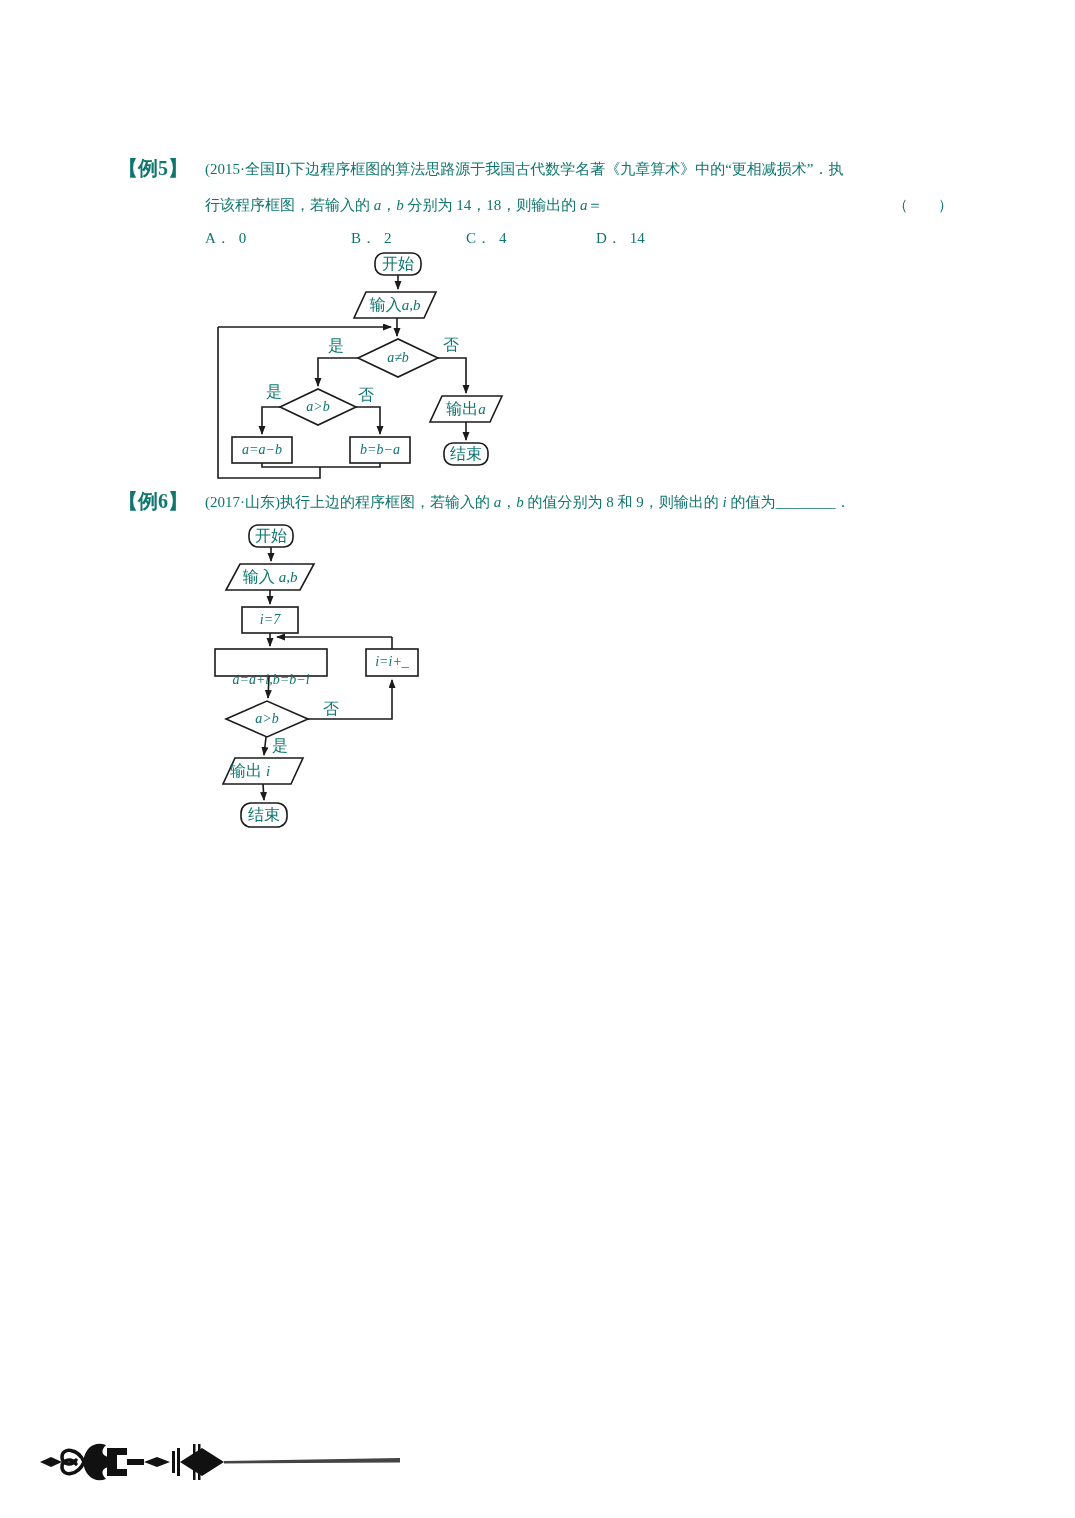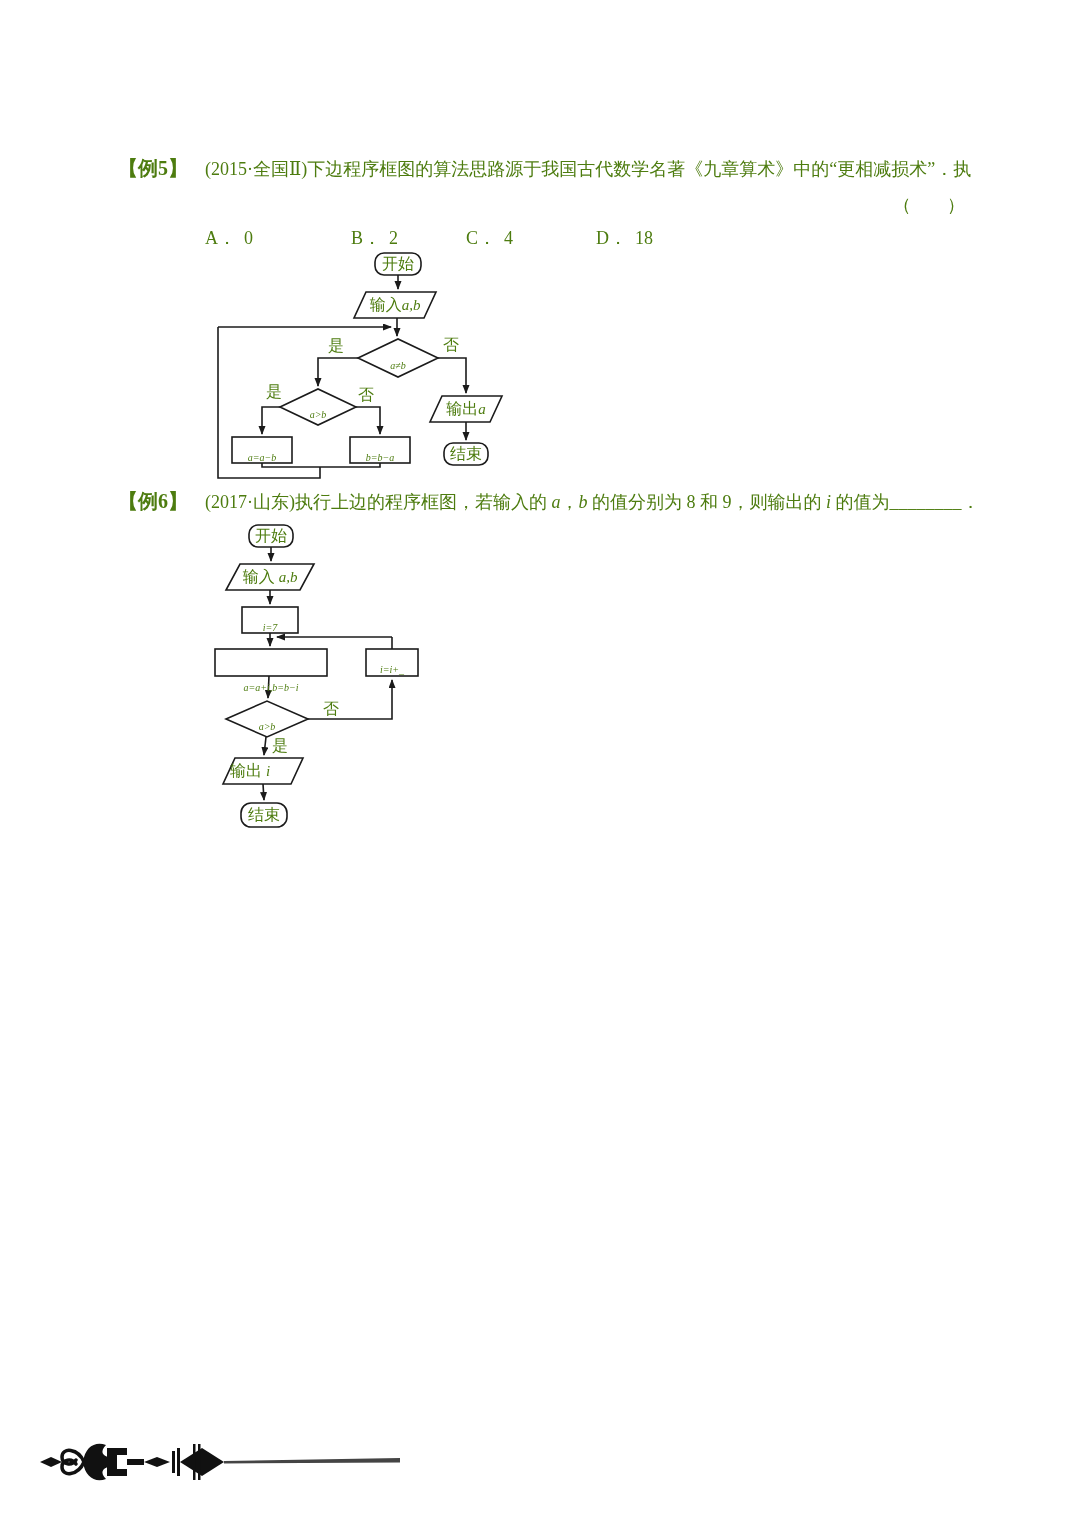--- a/index.html
+++ b/index.html
@@ -1,51 +1,54 @@
 <!DOCTYPE html>
 <html><head>
 <meta charset="utf-8">
 <style>
   html,body { margin:0; padding:0; background:#ffffff; }
   .page {
     position:relative; width:1075px; height:1518px; background:#ffffff;
-    font-family:"Liberation Serif","DejaVu Serif",serif; color:#4d7c0f;
+    font-family:"Liberation Serif","DejaVu Serif",serif; color:#0f766e;
     overflow:hidden;
   }
-  .t { position:absolute; white-space:nowrap; font-size:18px; line-height:24px; }
+  .t { position:absolute; white-space:nowrap; font-size:15px; line-height:24px; }
   .tag { font-weight:bold; font-size:20px; }
   .math { font-style:italic; }
   .choice-label { margin-right:8px; }
   .choice-val { font-style:normal; }
   .fc { position:absolute; }
   .fc svg { position:absolute; left:0; top:0; }
   .node-label {
     position:absolute; transform:translate(-50%,-50%);
     font-size:16px; white-space:nowrap; line-height:1;
   }
   .node-label .math { font-size:15px; }
-  .math-label { font-style:italic; font-size:10px;margin-top:8px; }
+  .math-label { font-style:italic; font-size:14px; }
   .branch-label { font-size:16px; }
   .ornament { position:absolute; }
 </style>
 </head>
 <body>
 
 <div class="page">
 
   <div class="t tag" style="left:118px;top:156px">【例5】</div>
 
   <div class="t" style="left:205px;top:157px">(2015·全国Ⅱ)下边程序框图的算法思路源于我国古代数学名著《九章算术》中的“更相减损术”．执</div>
 
+  <div class="t" style="left:205px;top:193px">
+    <span>行该程序框图，若输入的 </span><span class="math">a</span><span>，</span><span class="math">b</span><span> 分别为 14，18，则输出的 </span><span class="math">a</span><span>＝</span>
+  </div>
   <div class="t" style="left:893px;top:193px">（　　）</div>
 
   <div class="t" style="left:205px;top:226px"><span class="choice-label">A．</span><span class="choice-val">0</span></div>
   <div class="t" style="left:351px;top:226px"><span class="choice-label">B．</span><span class="choice-val">2</span></div>
   <div class="t" style="left:466px;top:226px"><span class="choice-label">C．</span><span class="choice-val">4</span></div>
-  <div class="t" style="left:596px;top:226px"><span class="choice-label">D．</span><span class="choice-val">18</span></div>
+  <div class="t" style="left:596px;top:226px"><span class="choice-label">D．</span><span class="choice-val">14</span></div>
 
   <div class="fc" style="left:190px;top:250px;width:330px;height:236px">
     <svg width="330" height="236" viewBox="0 0 330 236">
       <defs>
         <marker id="ah1" markerWidth="9" markerHeight="8" refX="8" refY="3.5" orient="auto" markerUnits="userSpaceOnUse">
           <path d="M0,0 L9,3.5 L0,7 Z" fill="#1b1b1b"></path>
         </marker>
       </defs>
       <g fill="none" stroke="#1b1b1b" stroke-width="1.6">
         <rect x="185" y="3" width="46" height="22" rx="9"></rect>

